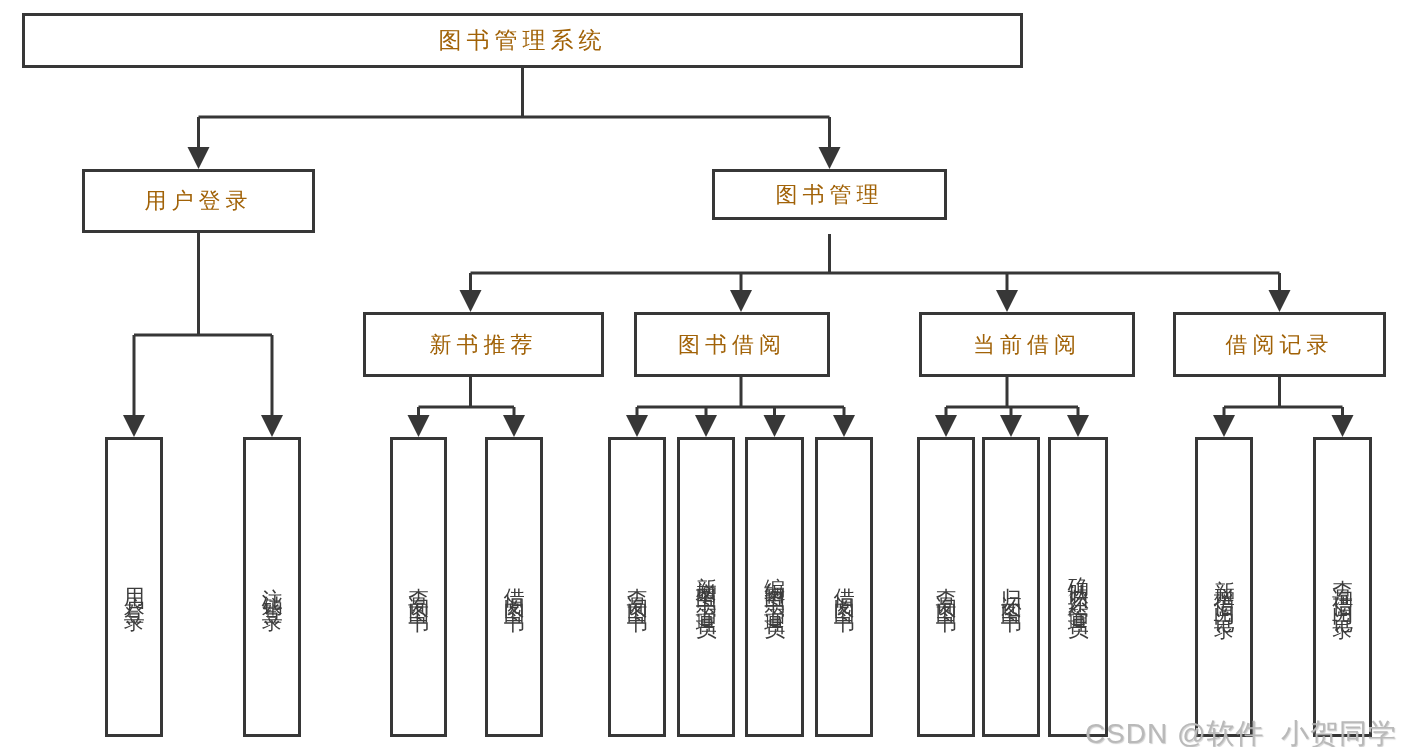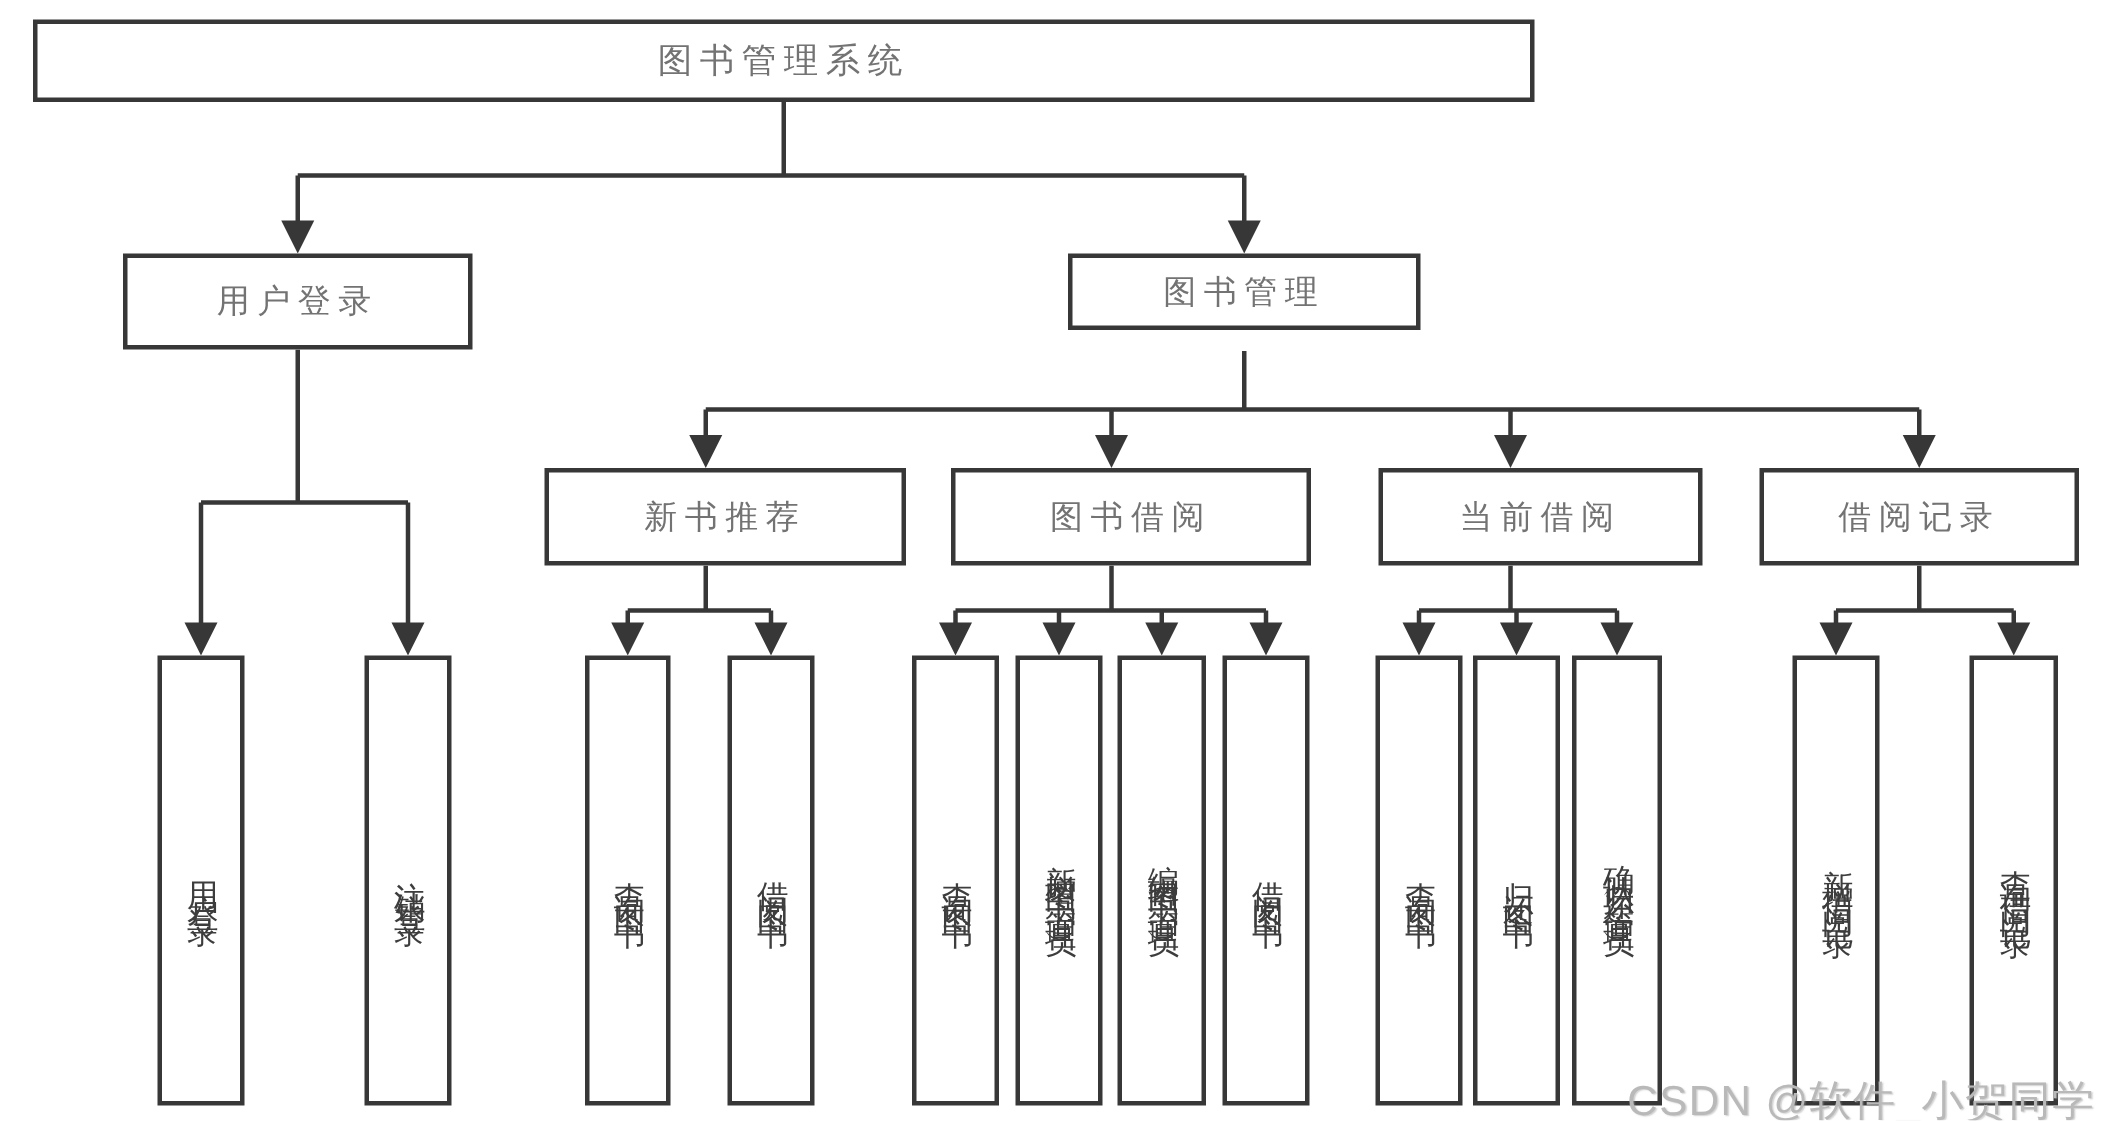--- a/index.html
+++ b/index.html
@@ -8,27 +8,27 @@
     font-family:"Liberation Sans", sans-serif; overflow:hidden;
   }
   svg.connectors { position:absolute; left:0; top:0; width:1405px; height:747px; }
   svg.connectors path { stroke:#373737; stroke-width:3; fill:none; }
   svg.connectors polygon { fill:#373737; stroke:none; }
 
   .hbox {
     position:absolute; box-sizing:border-box; border:3px solid #373737; background:#ffffff;
     display:flex; align-items:center; justify-content:center;
   }
-  .hlabel { font-size:22px; letter-spacing:5px; color:#737373; white-space:nowrap; }
+  .hlabel { font-size:22px; letter-spacing:5px; color:#a16207; white-space:nowrap; }
   .root   { left:22px;  top:13px;  width:1001px; height:55px; }
   .root .hlabel { font-size:23px; }
   .n-user-login { left:82px;  top:169px; width:233px; height:64px; }
   .n-book-mgmt  { left:712px; top:169px; width:235px; height:51px; }
   .n-new-books      { left:363px;  top:312px; width:241px; height:65px; }
-  .n-book-borrow    { left:634px;  top:312px; width:240px; height:65px; }
+  .n-book-borrow    { left:634px;  top:312px; width:196px; height:65px; }
   .n-current-borrow { left:899px;  top:312px; width:216px; height:65px;margin-left:20px; }
   .n-borrow-records { left:1173px; top:312px; width:213px; height:65px; }
 
   .vbox {
     position:absolute; top:437px; height:300px; width:58px;
     box-sizing:border-box; border:3px solid #373737; background:#ffffff;
     display:flex; align-items:center; justify-content:center;
   }
   .vlabel {
     writing-mode:vertical-rl; text-orientation:mixed;

